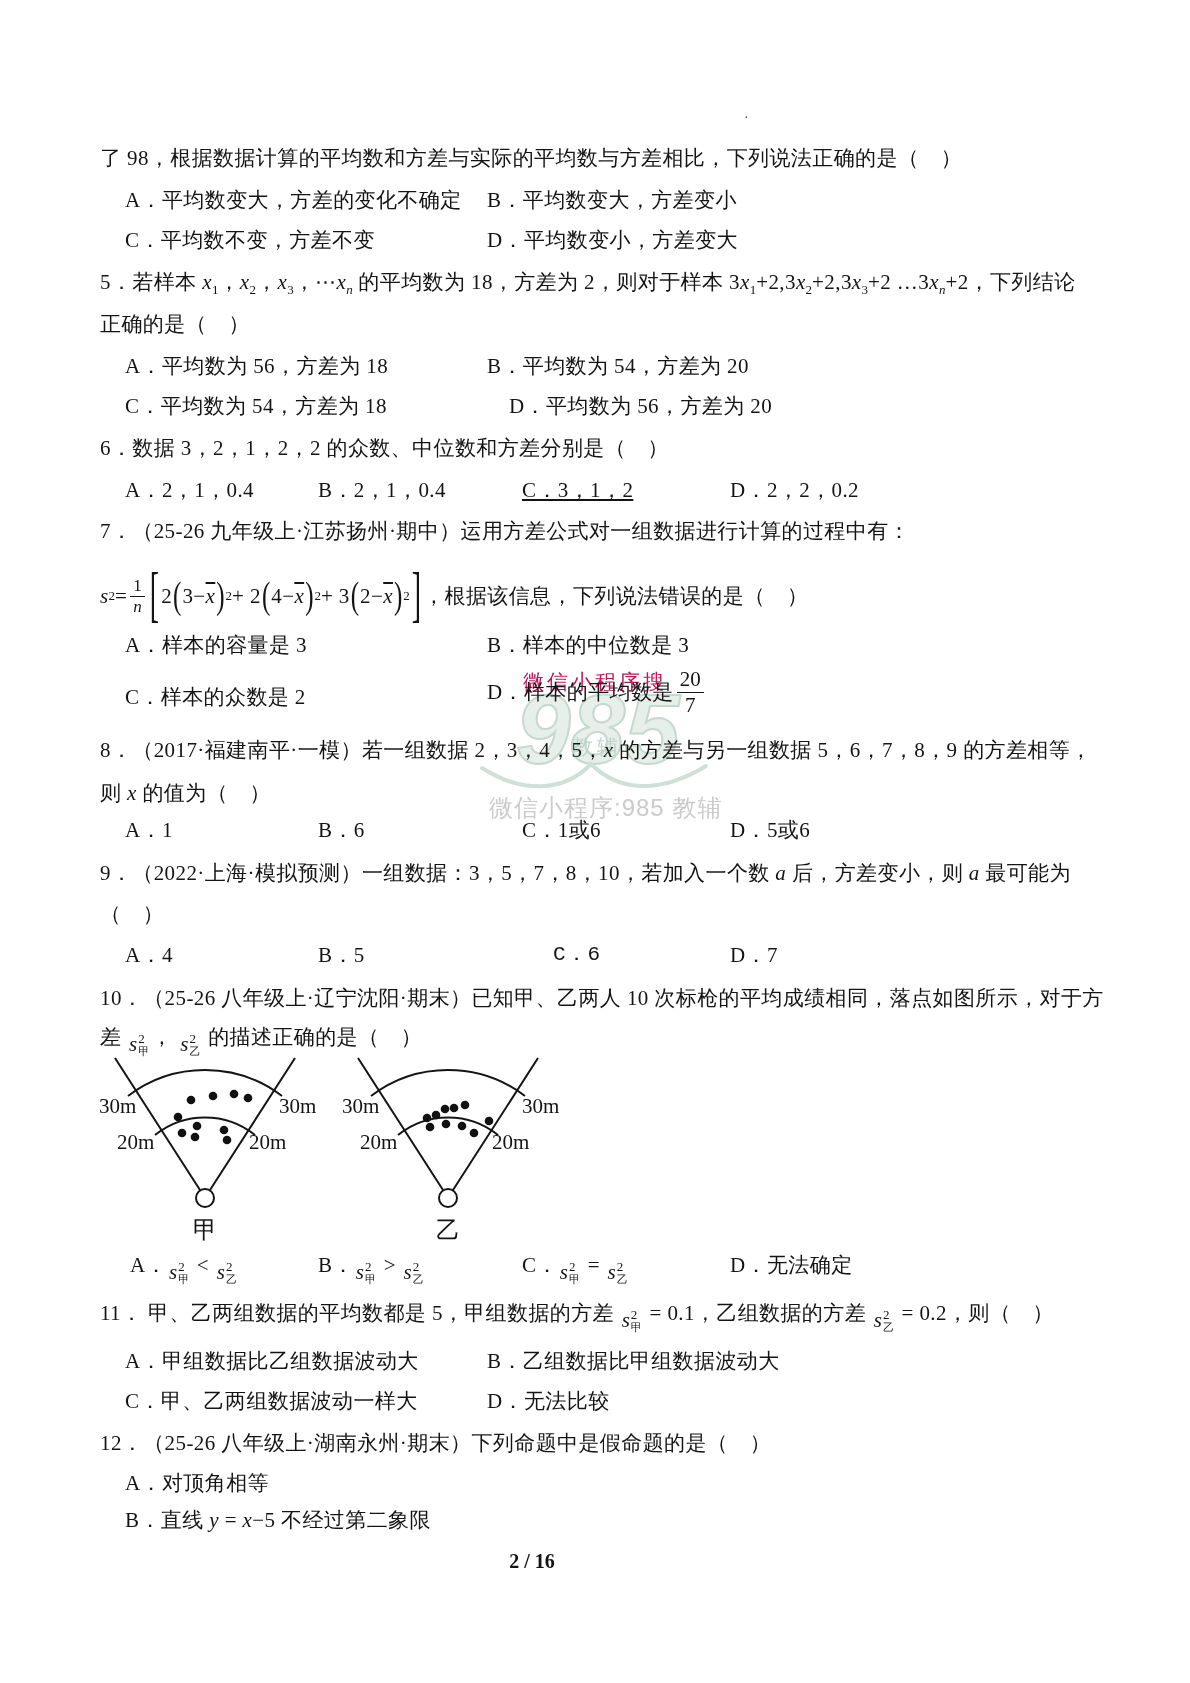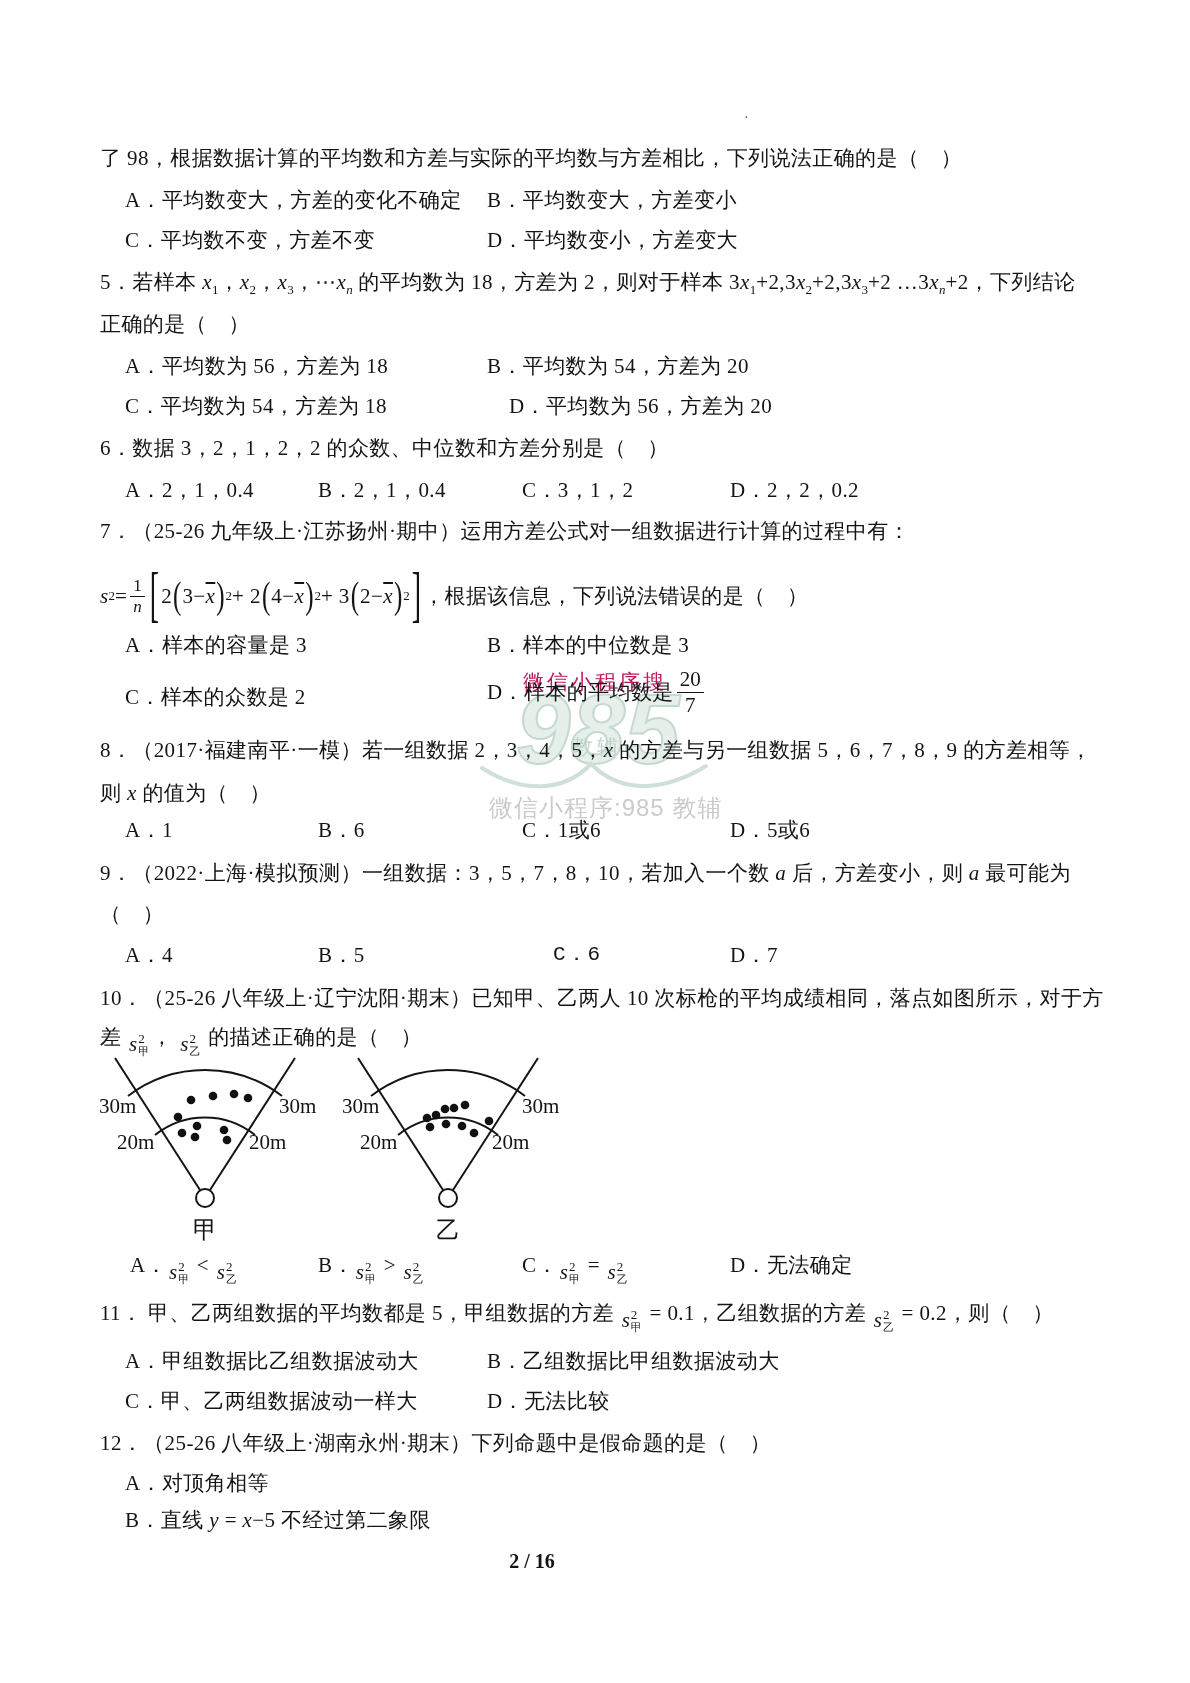--- a/index.html
+++ b/index.html
@@ -64,21 +64,21 @@
   <div class="ln" style="left:100px;top:267px;"><span>5．若样本 </span><span class="i">x</span><span class="sub">1</span><span>，</span><span class="i">x</span><span class="sub">2</span><span>，</span><span class="i">x</span><span class="sub">3</span><span>，⋯</span><span class="i">x</span><span class="isub">n</span><span> 的平均数为 18，方差为 2，则对于样本 </span><span>3</span><span class="i">x</span><span class="sub">1</span><span>+2,</span><span>3</span><span class="i">x</span><span class="sub">2</span><span>+2,</span><span>3</span><span class="i">x</span><span class="sub">3</span><span>+2</span><span> …3</span><span class="i">x</span><span class="isub">n</span><span>+2</span><span>，下列结论</span></div>
   <div class="ln" style="left:100px;top:309px;">正确的是（　）</div>
   <div class="ln" style="left:125px;top:351px;">A．平均数为 56，方差为 18</div>
   <div class="ln" style="left:487px;top:351px;">B．平均数为 54，方差为 20</div>
   <div class="ln" style="left:125px;top:391px;">C．平均数为 54，方差为 18</div>
   <div class="ln" style="left:509px;top:391px;">D．平均数为 56，方差为 20</div>
 
   <div class="ln" style="left:100px;top:433px;">6．数据 3，2，1，2，2 的众数、中位数和方差分别是（　）</div>
   <div class="ln" style="left:125px;top:475px;">A．2，1，0.4</div>
   <div class="ln" style="left:318px;top:475px;">B．2，1，0.4</div>
-  <div class="ln" style="left:522px;top:475px;">C．3，1，2</div>
+  <div class="ln" style="left:522px;top:475px;text-decoration:underline;">C．3，1，2</div>
   <div class="ln" style="left:730px;top:475px;">D．2，2，0.2</div>
 
   <div class="ln" style="left:100px;top:516px;">7．（25-26 九年级上·江苏扬州·期中）运用方差公式对一组数据进行计算的过程中有：</div>
   <div class="ln formula-line" style="left:100px;top:560px;">
       <span class="i">s</span>
       <span class="sup">2</span>
       <span> = </span>
       <span class="frac">
         <span class="fnum">1</span>
         <span class="fden i">n</span>

